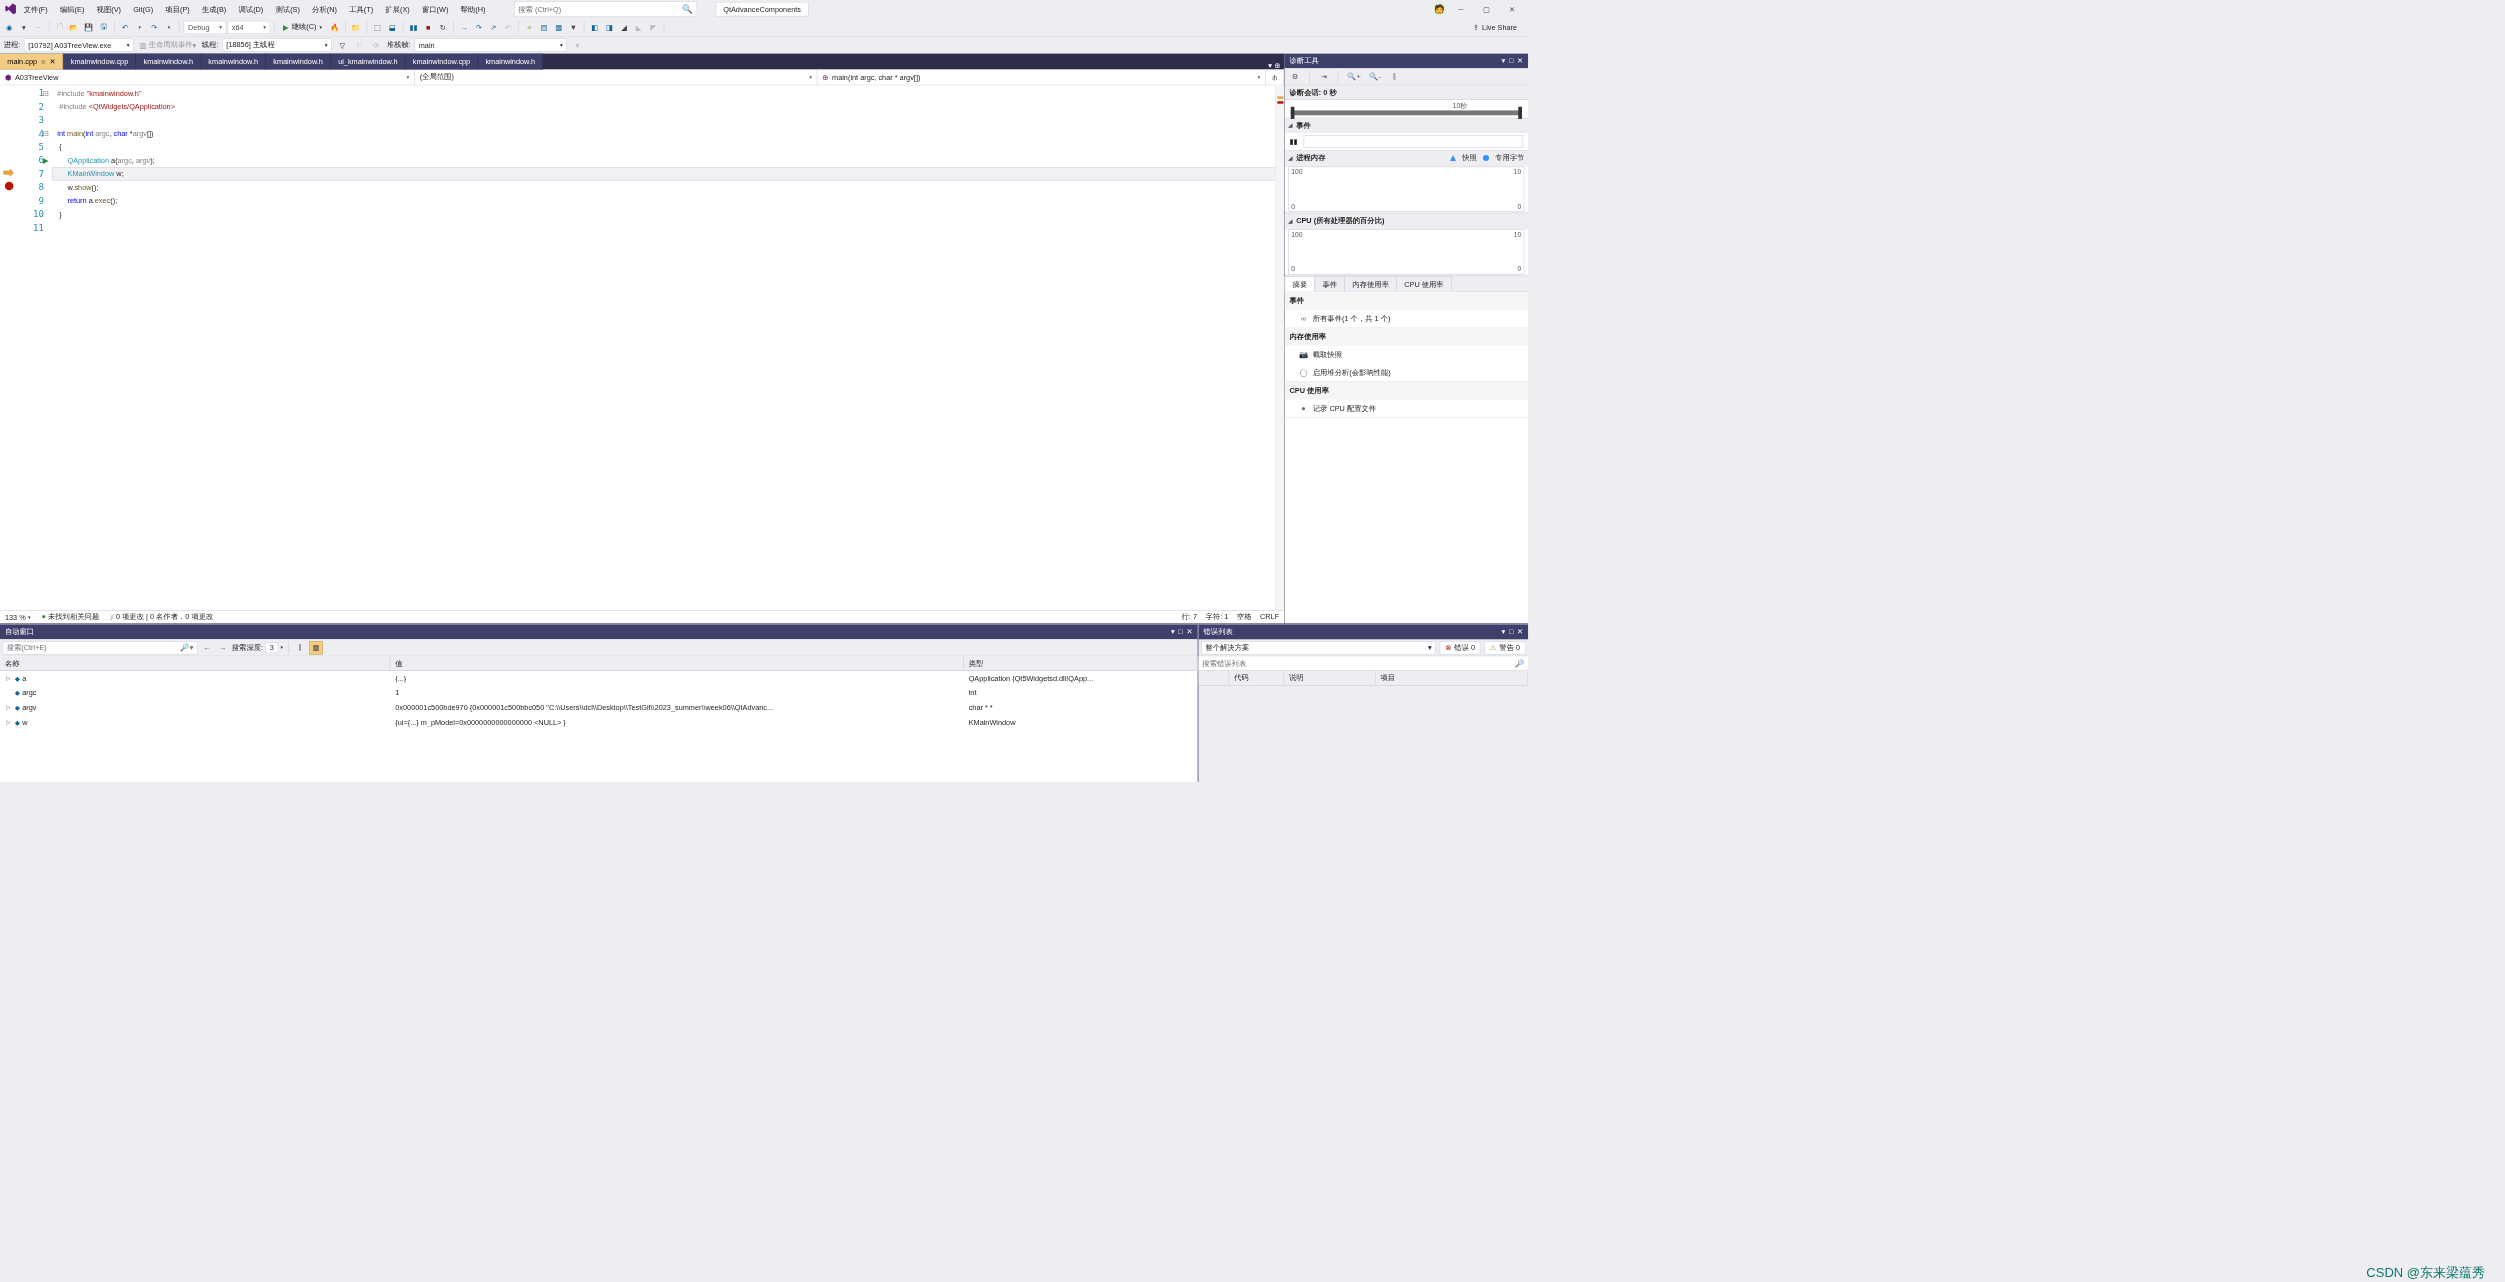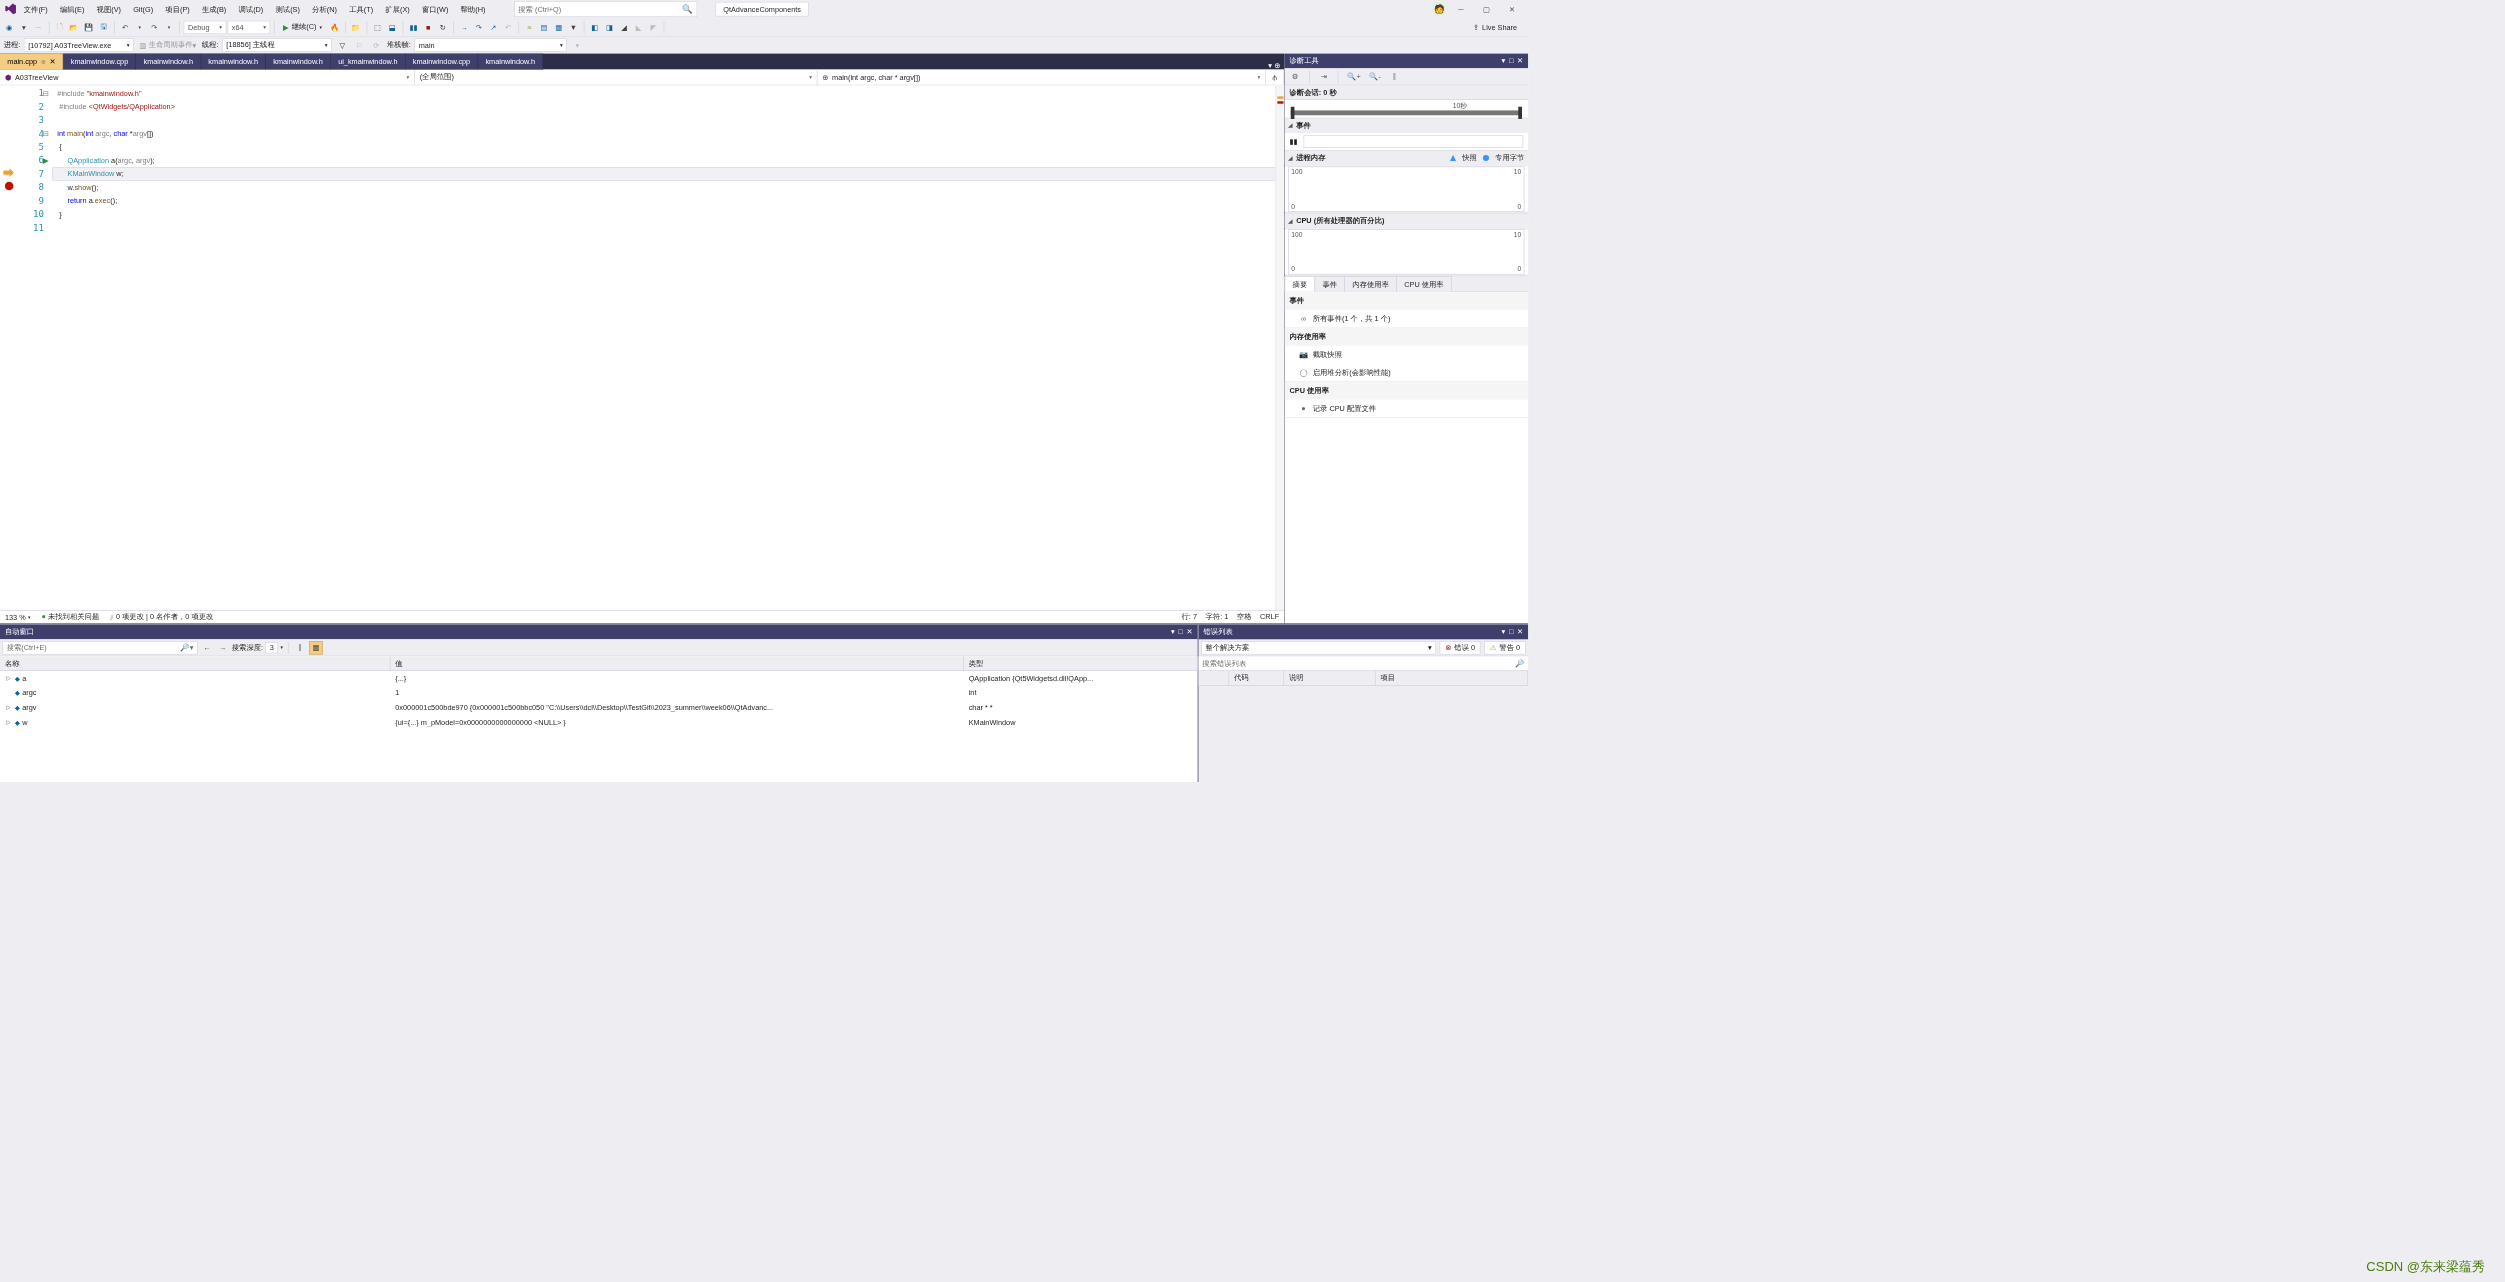--- a/index.html
+++ b/index.html
@@ -110,21 +110,21 @@
 .auto-row .exp { width:12px; color:#555; font-size:9px; text-align:center; }
 .auto-row .var-ico { color:#0e639c; font-size:11px; }
 .err-tools { height:28px; display:flex; align-items:center; padding:0 4px; gap:6px; border-bottom:1px solid #cccedb; }
 .err-tools .scope { border:1px solid #cccedb; background:#fff; height:22px; display:flex; align-items:center; padding:0 6px; flex:1; }
 .err-tools .chip { border:1px solid #cccedb; background:#fff; height:22px; display:flex; align-items:center; padding:0 8px; gap:5px; }
 .err-tools .chip .err-ico { color:#a31515; } .err-tools .chip .warn-ico { color:#c29400; }
 .err-search { height:24px; border-bottom:1px solid #cccedb; display:flex; align-items:center; padding:0 6px; color:#6d6d6d; background:#fff; }
 .err-search .mag { margin-left:auto; }
 .err-head { display:flex; height:24px; background:#eeeef2; border-bottom:1px solid #cccedb; }
 .err-head .col { padding:0 8px; display:flex; align-items:center; border-right:1px solid #cccedb; }
-.csdn { position:fixed; right:20px; bottom:6px; color:#4d7c0f; font-size:13px; pointer-events:none; }
+.csdn { position:fixed; right:20px; bottom:0; color:#0f766e; font-size:13px; pointer-events:none; }
 </style>
 </head>
 <body>
 <div class="root">
 
 <div class="menubar">
   <div class="vs-icon">
         <svg viewBox="0 0 24 24">
           <path fill="#68217a" d="M17 3l5 2v14l-5 2-8-8-4 3-2-1V7l2-1 4 3 8-8z"></path>
         </svg>

